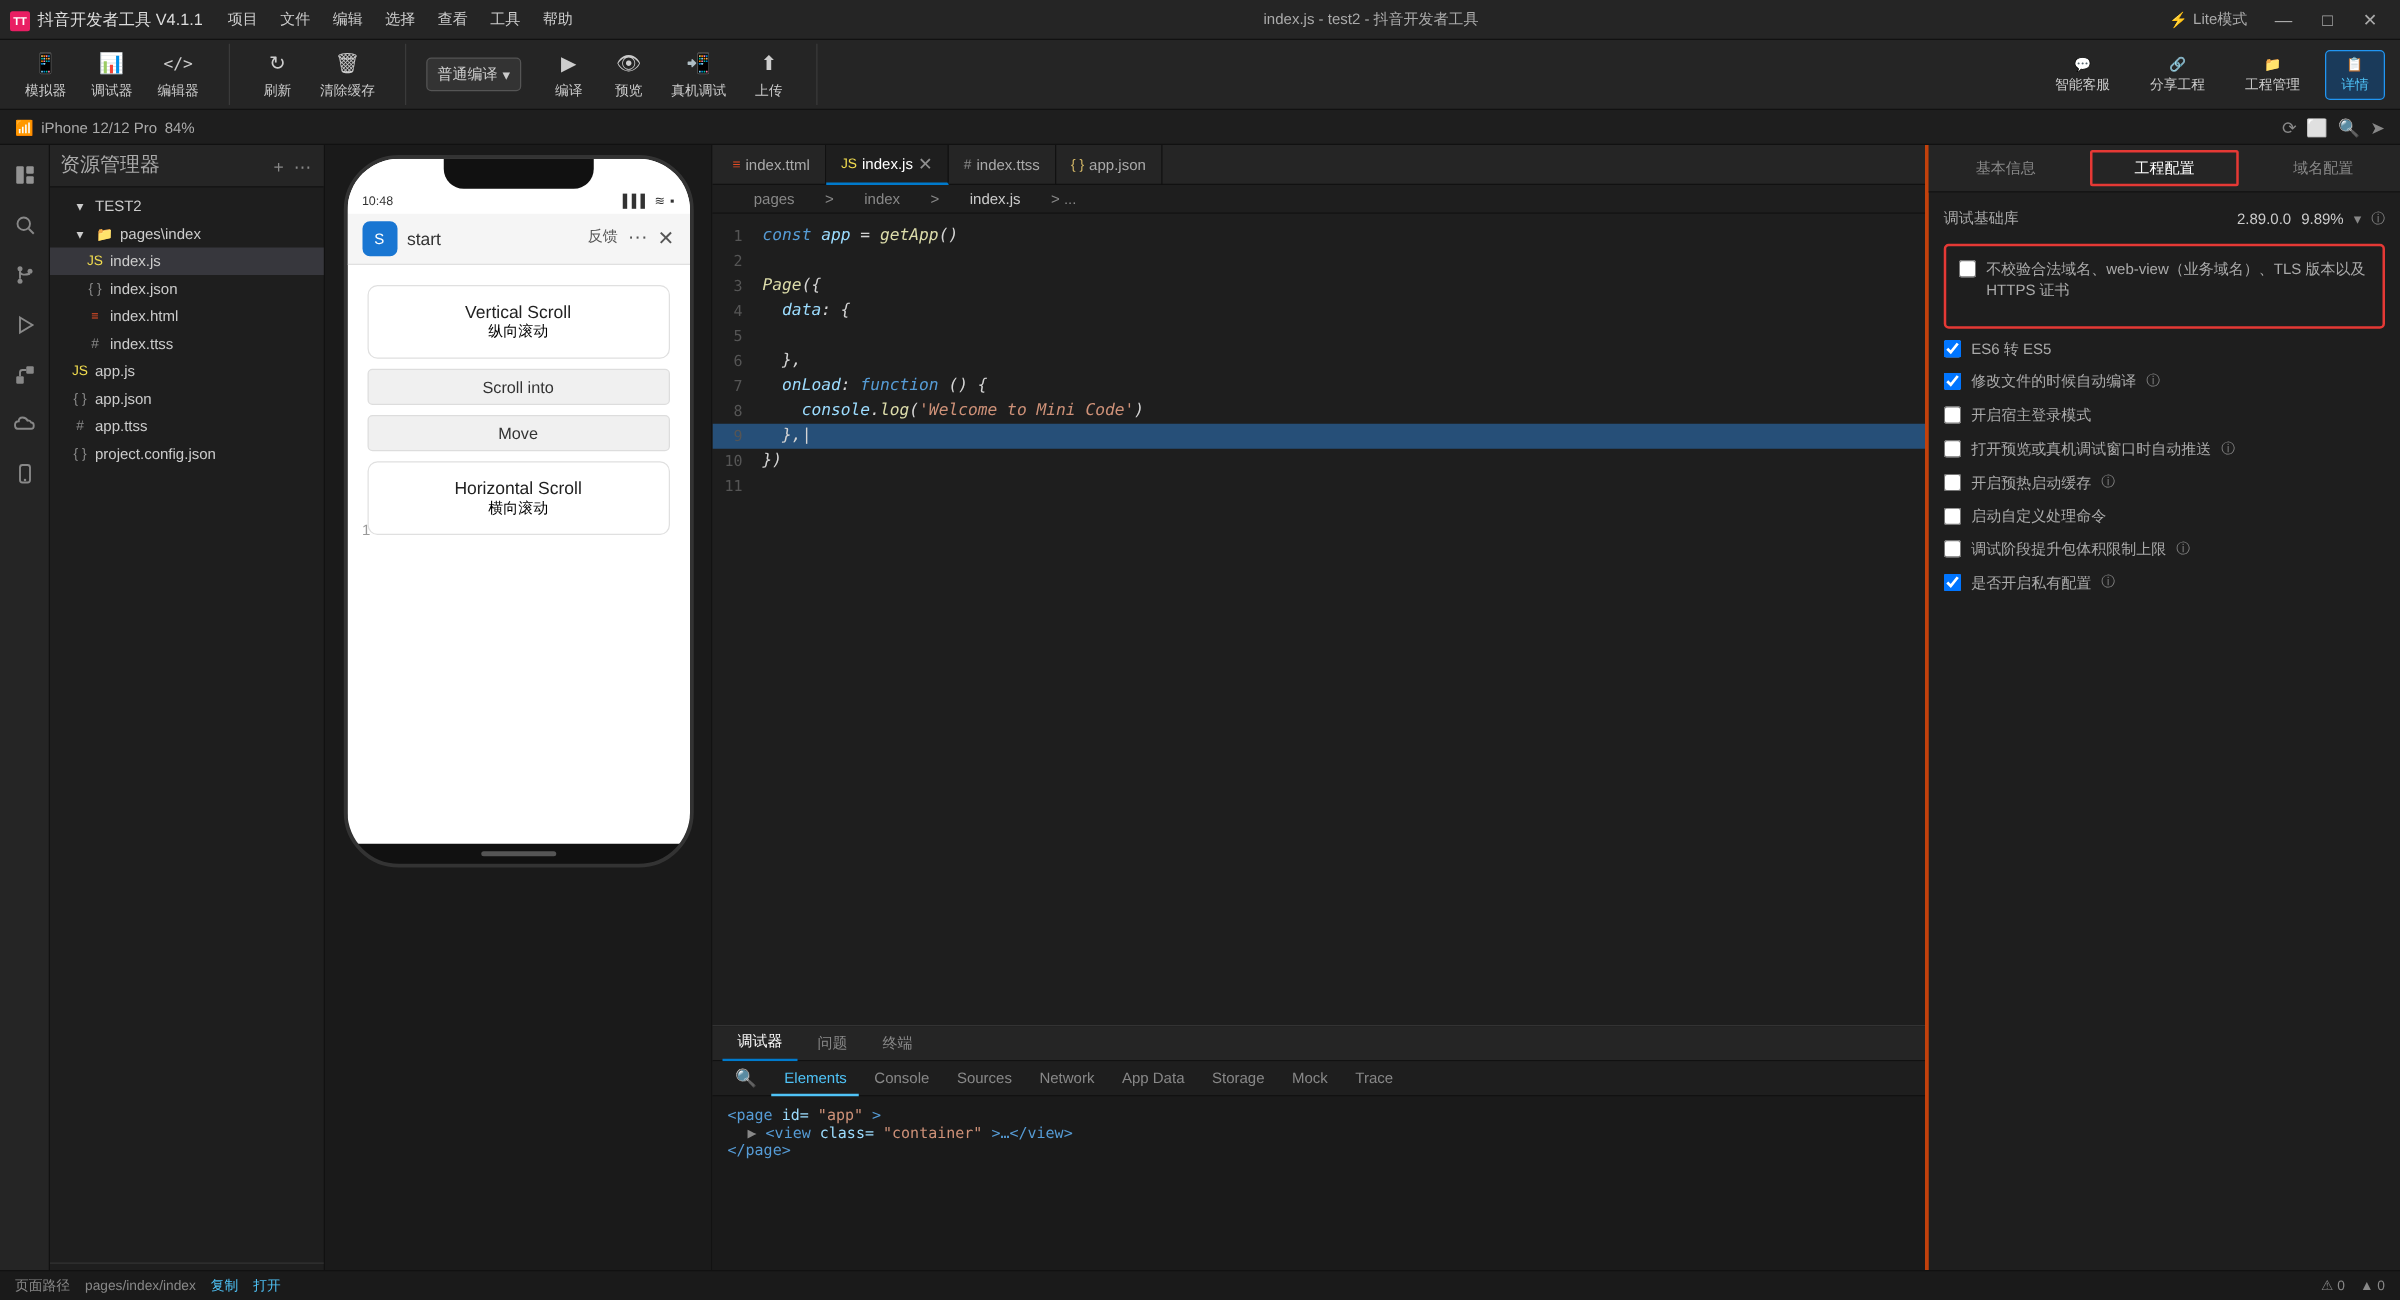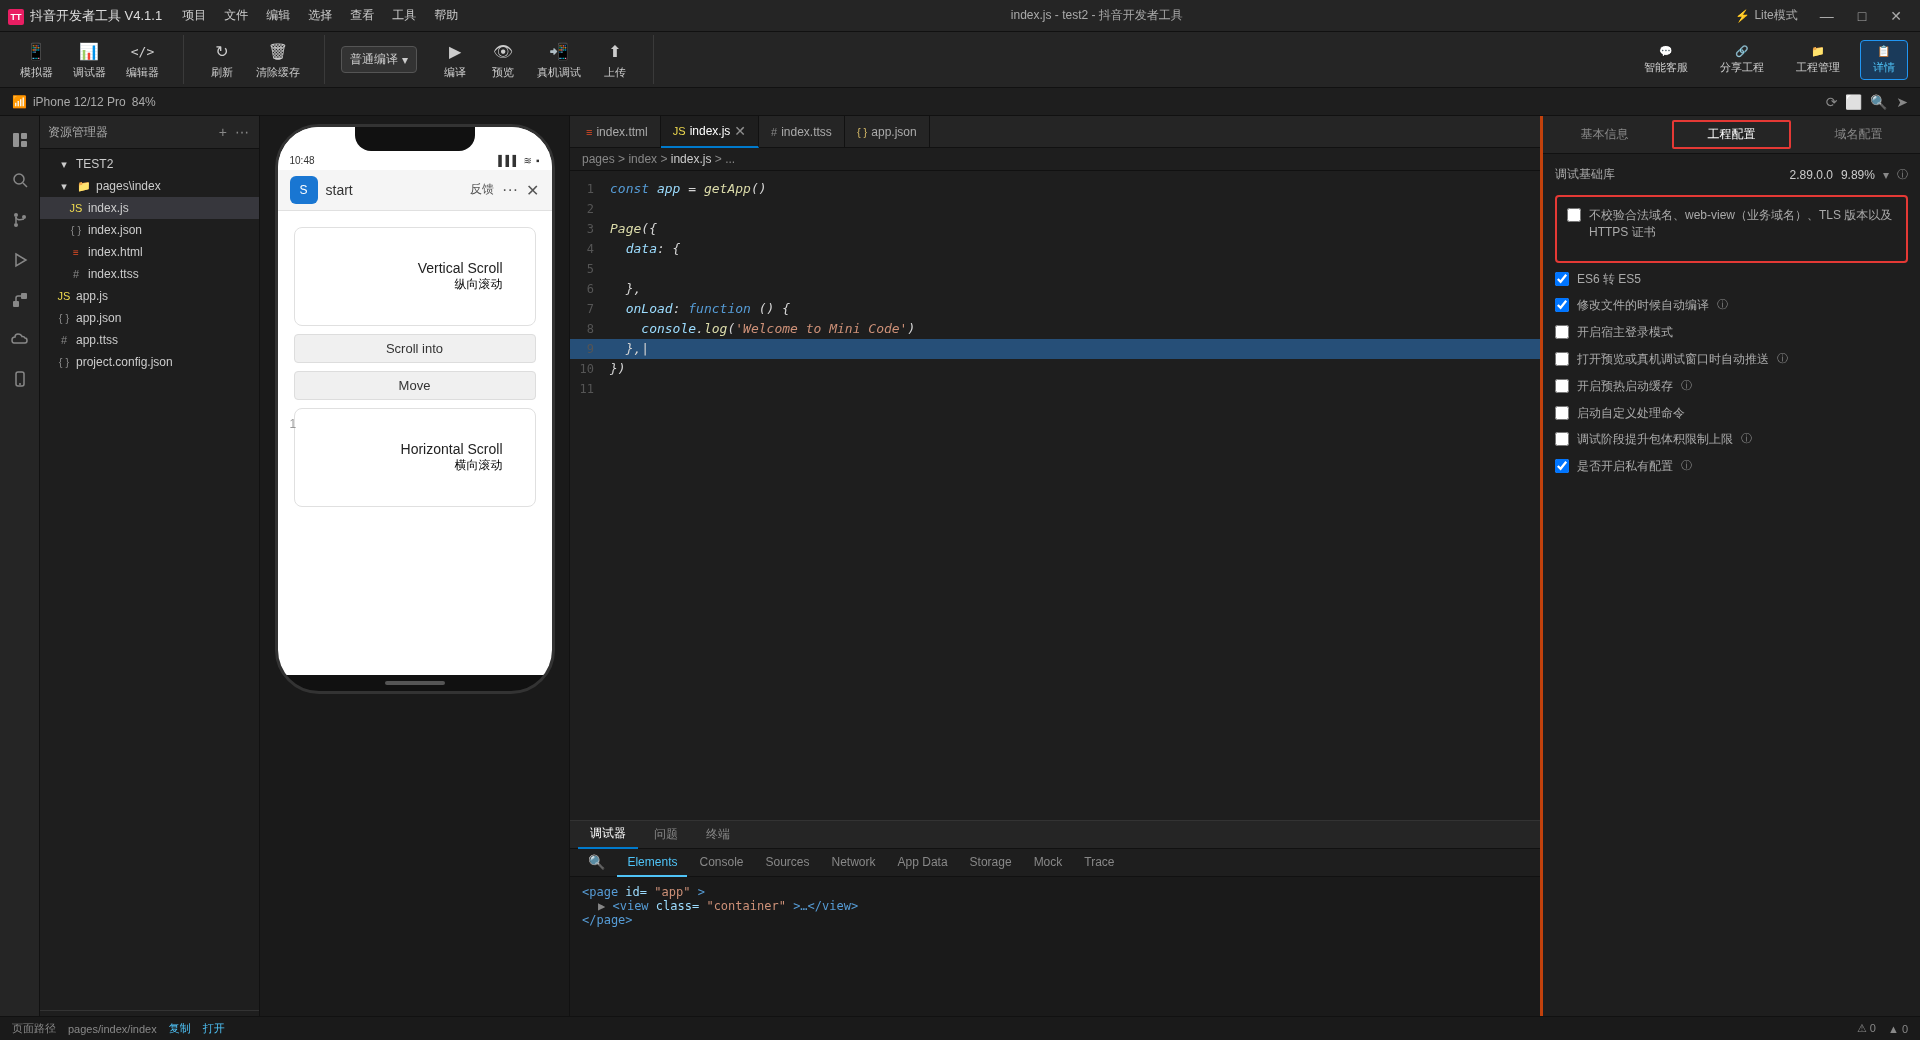--- a/index.html
+++ b/index.html
@@ -36,21 +36,21 @@
     #main { display: flex; height: calc(1040px - 32px - 56px - 28px); }
 
     
     #sidebar-icons { width: 40px; background: #252525; display: flex; flex-direction: column; align-items: center; padding: 8px 0; gap: 8px; border-right: 1px solid #111; }
     .sidebar-icon-btn { width: 32px; height: 32px; display: flex; align-items: center; justify-content: center; cursor: pointer; border-radius: 4px; color: #888; font-size: 16px; border: none; background: none; }
     .sidebar-icon-btn.active { color: #ddd; }
 
     
     #file-panel { width: 220px; background: #1e1e1e; border-right: 1px solid #111; display: flex; flex-direction: column; }
     .file-panel-header { display: flex; align-items: center; justify-content: space-between; padding: 6px 8px; background: #252525; border-bottom: 1px solid #111; }
-    .file-panel-title { font-size: 12px; color: #aaa; }
+    .file-panel-title { font-size: 16px; color: #aaa; }
     .file-panel-actions { display: flex; gap: 4px; }
     .file-panel-btn { background: none; border: none; color: #888; cursor: pointer; font-size: 14px; padding: 2px; }
     .folder-item { display: flex; align-items: center; gap: 4px; padding: 3px 8px; cursor: pointer; color: #ccc; font-size: 12px; }
     .folder-item.selected { background: #37373d; }
     .folder-indent-1 { padding-left: 16px; }
     .folder-indent-2 { padding-left: 28px; }
     .file-icon { width: 16px; height: 16px; display: flex; align-items: center; justify-content: center; font-size: 11px; flex-shrink: 0; }
     .icon-js { color: #f0db4f; }
     .icon-hash { color: #888; }
     .icon-folder { color: #e8a838; }
@@ -61,21 +61,21 @@
     .editor-tab { display: flex; align-items: center; gap: 4px; padding: 0 12px; height: 32px; cursor: pointer; color: #aaa; font-size: 12px; border-right: 1px solid #111; white-space: nowrap; }
     .editor-tab.active { background: #1e1e1e; color: #fff; border-bottom: 2px solid #007acc; }
     .tab-close { font-size: 14px; opacity: 0.5; }
     .tab-icon-js { color: #f0db4f; font-size: 11px; }
     .tab-icon-html { color: #e44d26; font-size: 11px; }
     .tab-icon-json { color: #d4b867; font-size: 11px; }
     .tab-icon-hash { color: #888; font-size: 11px; }
 
     
     #breadcrumb { padding: 4px 12px; font-size: 12px; color: #888; background: #1e1e1e; border-bottom: 1px solid #111; }
-    #breadcrumb span { color: #888; }
+    #breadcrumb span { color: #888; margin-left: 21px; }
     #breadcrumb span.crumb-active { color: #ccc; }
 
     
     #code-editor { flex: 1; background: #1e1e1e; padding: 8px 0; overflow: auto; font-family: 'Consolas', 'Monaco', monospace; font-size: 13px; }
     .code-line { display: flex; align-items: flex-start; min-height: 20px; }
     .line-num { width: 40px; text-align: right; padding-right: 16px; color: #555; flex-shrink: 0; font-size: 12px; line-height: 20px; }
     .line-content { flex: 1; color: #d4d4d4; white-space: pre; line-height: 20px; font-style: italic; }
     .code-line.highlighted { background: #264f78; }
     .kw { color: #569cd6; }
     .fn { color: #dcdcaa; }
@@ -115,21 +115,21 @@
 
     
     #preview-area { width: 310px; background: #1a1a1a; border-right: 1px solid #111; display: flex; flex-direction: column; align-items: center; padding: 8px; overflow: hidden; }
     .phone-frame { width: 280px; height: 570px; background: #111; border-radius: 44px; border: 3px solid #333; position: relative; overflow: hidden; display: flex; flex-direction: column; }
     .phone-screen { flex: 1; background: #fff; display: flex; flex-direction: column; overflow: hidden; }
     .phone-app-bar { display: flex; align-items: center; padding: 6px 12px; background: #f5f5f5; border-bottom: 1px solid #e0e0e0; }
     .phone-app-icon { width: 28px; height: 28px; background: #1976d2; border-radius: 6px; display: flex; align-items: center; justify-content: center; color: white; font-size: 12px; }
     .phone-app-title { margin-left: 8px; font-size: 14px; font-weight: 500; color: #333; }
     .phone-app-actions { margin-left: auto; display: flex; gap: 8px; color: #888; font-size: 14px; }
     .phone-content { flex: 1; padding: 16px; display: flex; flex-direction: column; align-items: center; gap: 8px; overflow: hidden; }
-    .scroll-item-box { background: #fff; border: 1px solid #e0e0e0; border-radius: 8px; width: 100%; padding: 32px; text-align: right; }
+    .scroll-item-box { background: #fff; border: 1px solid #e0e0e0; border-radius: 8px; width: 100%; padding: 12px; text-align: center; }
     .scroll-item-title { font-size: 14px; font-weight: 500; color: #222; }
     .scroll-item-sub { font-size: 12px; color: #000000; }
     .btn-gray { background: #f0f0f0; border: 1px solid #ddd; border-radius: 4px; padding: 6px 16px; font-size: 13px; color: #333; cursor: pointer; width: 100%; }
     .phone-notch { width: 120px; height: 24px; background: #111; border-radius: 0 0 16px 16px; position: absolute; top: 0; left: 50%; transform: translateX(-50%); z-index: 10; }
     .phone-home { width: 60px; height: 4px; background: #555; border-radius: 2px; margin: 6px auto; }
     .phone-status { display: flex; justify-content: space-between; align-items: center; padding: 28px 12px 4px; font-size: 10px; color: #333; background: #fff; }
 
     
     #statusbar { display: flex; align-items: center; background: #1a1a1a; height: 24px; padding: 0 12px; border-top: 1px solid #111; font-size: 11px; color: #888; gap: 12px; position: absolute; bottom: 0; left: 0; right: 0; }
 

